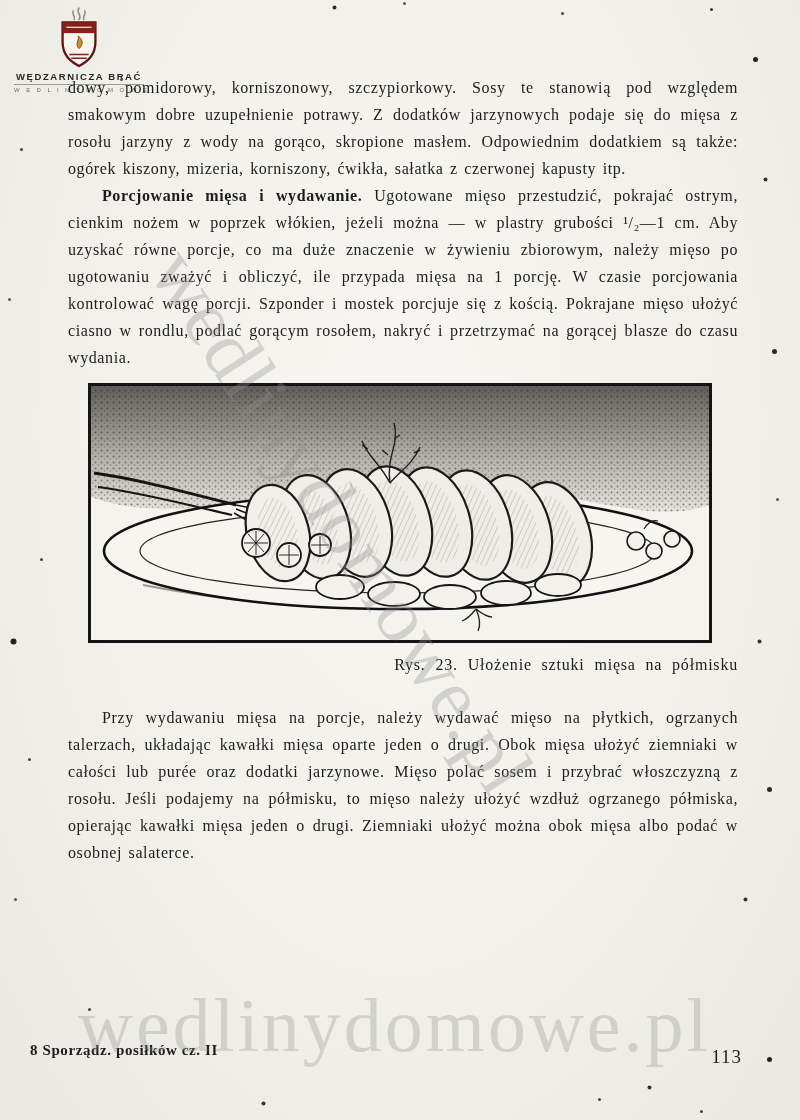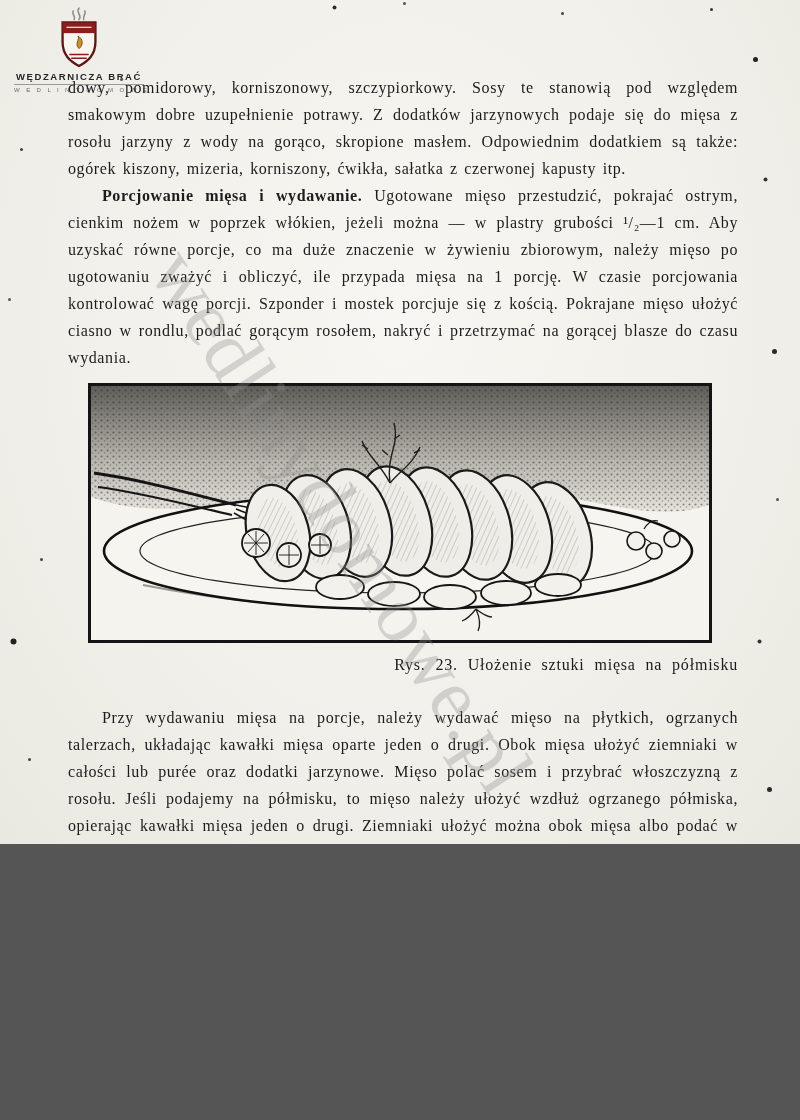--- a/index.html
+++ b/index.html
@@ -1,19 +1,19 @@
 <!DOCTYPE html>
 <html lang="pl"><head>
 <meta charset="utf-8">
 <style>
   html,body{margin:0;padding:0;}
   body{background:#555;}
   .page{
     position:relative;
-    width:800px;height:844px;
+    width:800px;height:1120px;
     margin:0 auto;
     background:
       radial-gradient(ellipse at 50% 38%, #f7f6f2 0%, #f1f0ea 55%, #e9e8e1 100%);
     overflow:hidden;
     font-family:"Liberation Serif", serif;
     color:#1c1c1c;
   }
   .specks{position:absolute;left:0;top:0;width:3px;height:3px;border-radius:50%;
     background:transparent;z-index:6;pointer-events:none;
     box-shadow:

